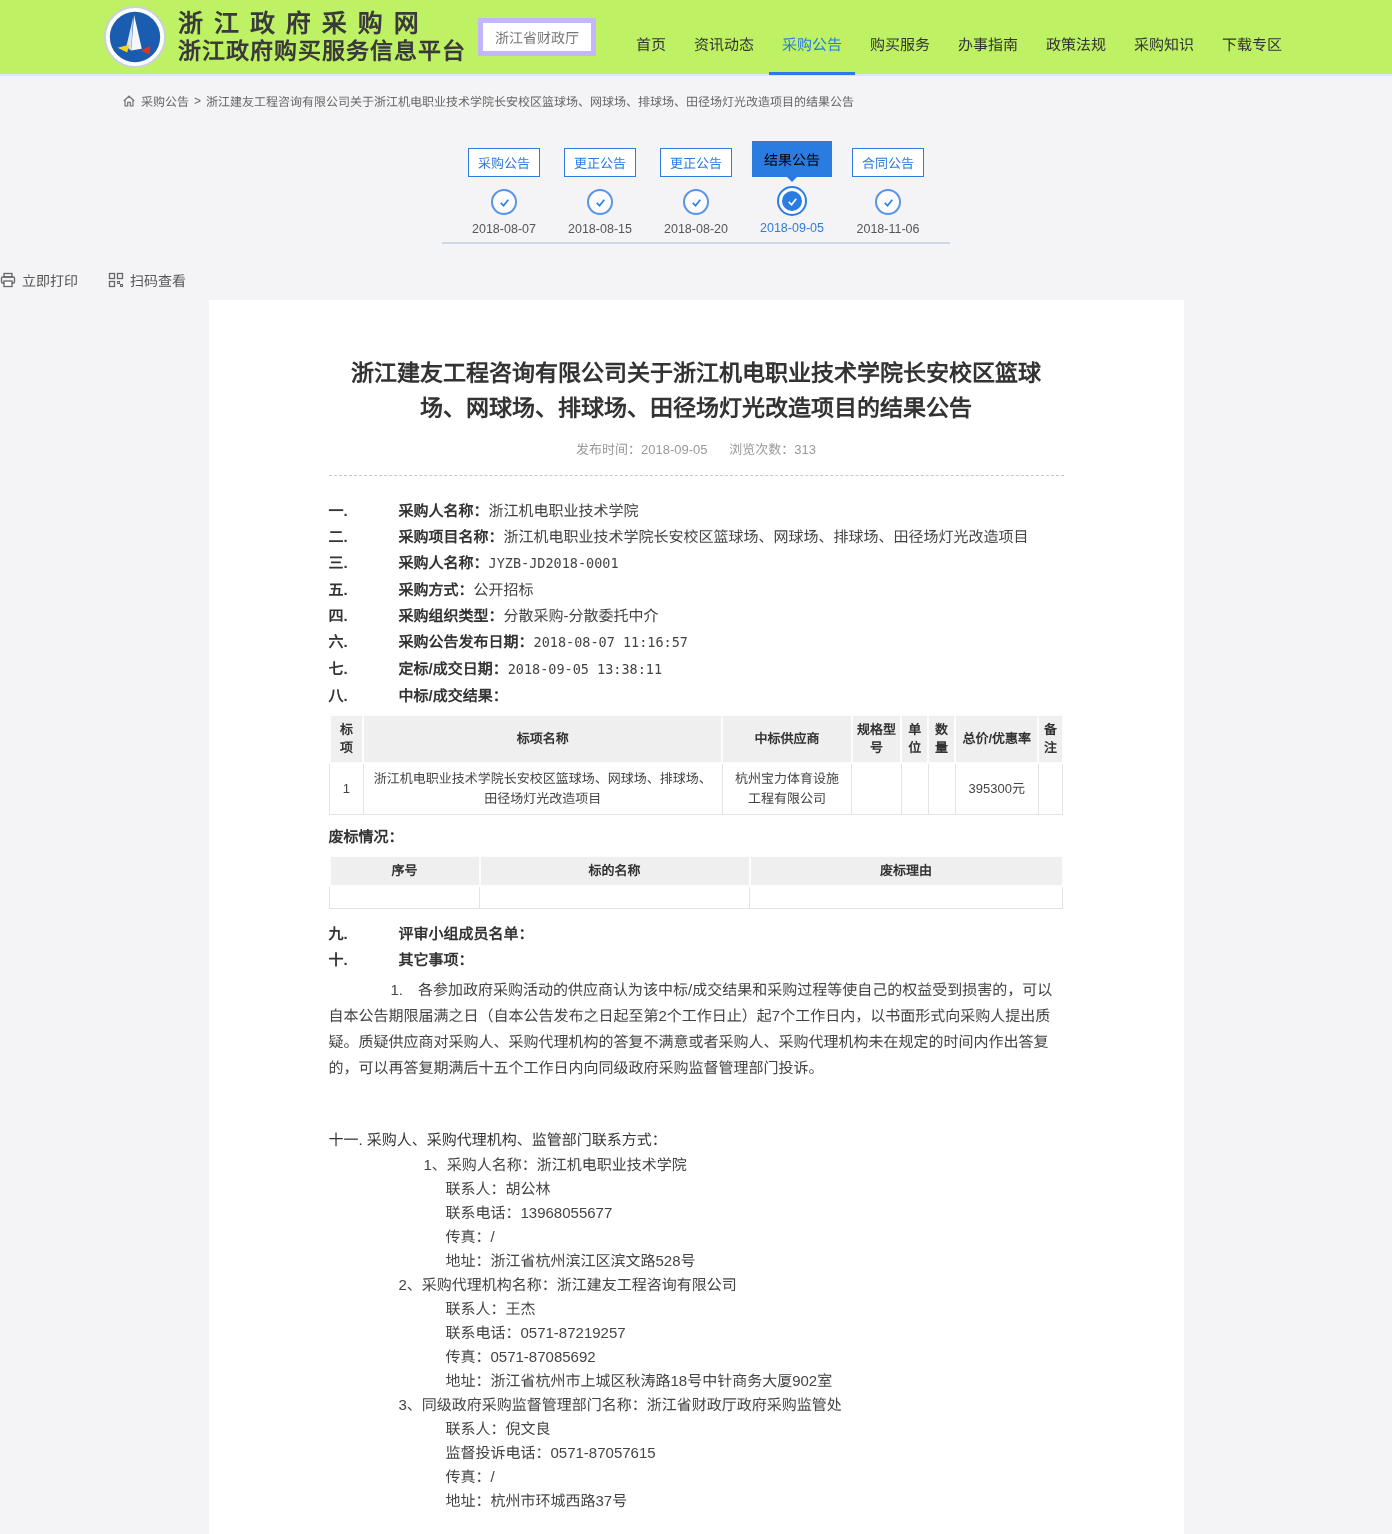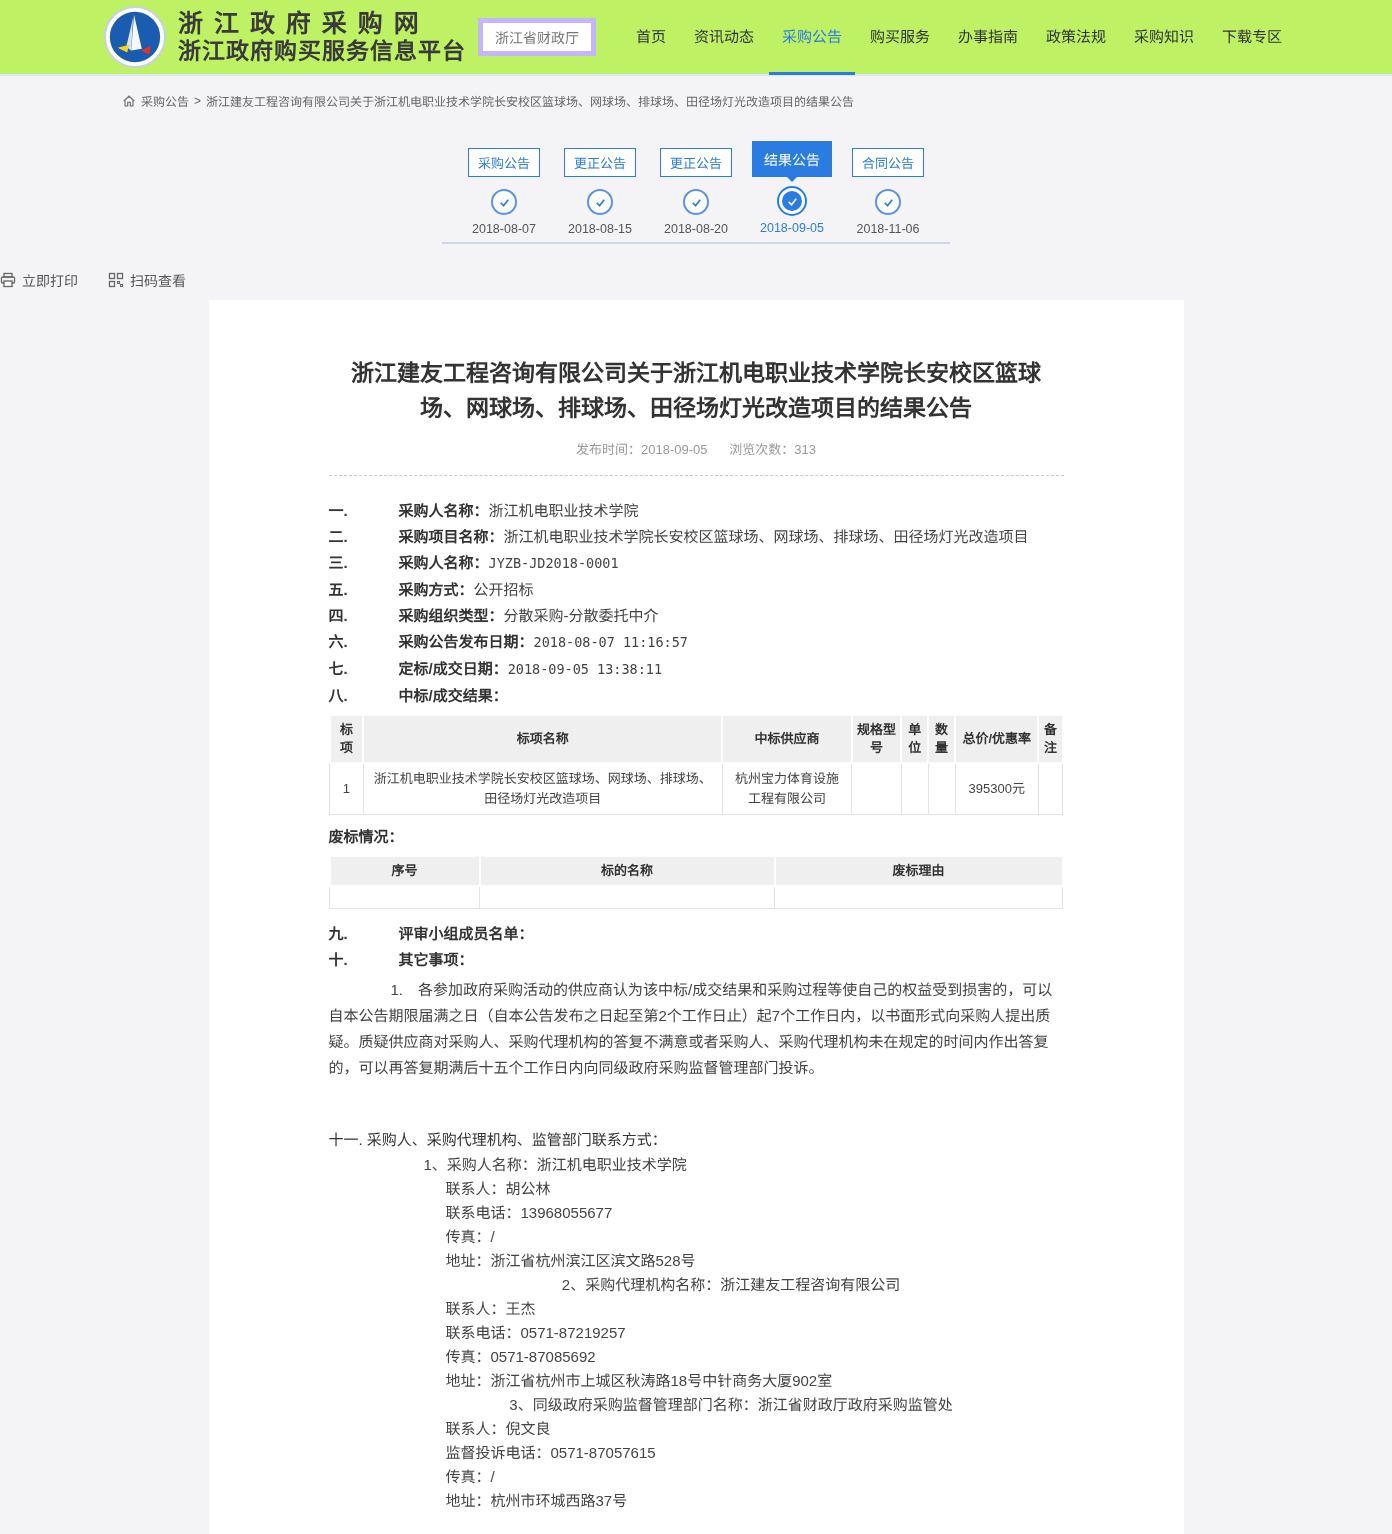--- a/index.html
+++ b/index.html
@@ -7,36 +7,36 @@
   .page { width:1392px; min-height:1534px; background:#f4f4f6; overflow:hidden; }
 
   
   .site-header { background:#bef264; height:76px; display:flex; align-items:center; padding-left:104px; border-bottom:2px solid #d9e7f8; position:relative; }
   .logo { width:62px; height:62px; flex:0 0 auto; }
   .brand { margin-left:12px; color:#3a3a3a; }
   .brand-line1 { font-size:25px; font-weight:bold; letter-spacing:2px; line-height:28px; }
   .brand-line2 { font-size:23px; font-weight:bold; letter-spacing:1px; line-height:28px; }
   .dept-badge { margin-left:12px; align-self:center; font-size:14px; color:#777; border:5px solid #c4b5fd; background:#fff; padding:4px 12px; }
   .main-nav { margin-left:auto; margin-right:96px; display:flex; height:76px; }
-  .nav-item { font-size:15px; color:#333; text-decoration:none; line-height:76px; padding:2px 14px; position:relative; cursor:pointer; white-space:nowrap;font-family:Liberation Mono, monospace; }
+  .nav-item { font-size:15px; color:#333; text-decoration:none; line-height:76px; padding:8px 14px; position:relative; cursor:pointer; white-space:nowrap; }
   .nav-item.active { color:#2b7ce0; }
   .nav-item.active::after { content:""; position:absolute; left:50%; transform:translateX(-50%); bottom:0; width:86px; height:3px; background:#2b7ce0; }
 
   
   .breadcrumb { padding:16px 0 0 122px; font-size:12px; color:#666; display:flex; align-items:center; gap:5px; }
   .breadcrumb svg { display:block; }
   .crumb-link { color:#666; text-decoration:none; cursor:pointer; }
 
   
   .timeline { width:480px; margin:32px auto 0; position:relative; }
   .steps { display:flex; position:relative; }
   .track-line { position:absolute; top:101px; left:-14px; right:-14px; height:2px; background:#ccd9ec; }
   .step { width:96px; display:flex; flex-direction:column; align-items:center; position:relative; }
   .step-label { margin-top:7px; border:1px solid #2b7ce0; color:#2b7ce0; background:#fff; font-size:13px; padding:4px 9px; white-space:nowrap; cursor:pointer; }
-  .step.active .step-label { margin-top:0; background:#2b7ce0; color:#ffffff; border-color:#2b7ce0; padding:7px 11px; font-size:14px; position:relative; }
+  .step.active .step-label { margin-top:0; background:#2b7ce0; color:#000000; border-color:#2b7ce0; padding:7px 11px; font-size:14px; position:relative; }
   .step.active .step-label::after { content:""; position:absolute; left:50%; transform:translateX(-50%); bottom:-6px; border-left:7px solid transparent; border-right:7px solid transparent; border-top:7px solid #2b7ce0; }
   .step-circle { margin-top:12px; width:26px; height:26px; border-radius:50%; border:2px solid #5b93e4; background:#fdfdfe; color:#2b7ce0; display:flex; align-items:center; justify-content:center; }
   .step.active .step-circle { background:#2b7ce0; color:#fff; border:3px solid #fdfdfe; box-shadow:0 0 0 2px #2b7ce0; margin-top:11px; }
   .step-date { margin-top:7px; font-size:12.5px; color:#555; }
   .step.active .step-date { color:#2b7ce0; }
 
   
   .page-actions { display:flex; gap:30px; margin:34px 212px 0 0; }
   .action-link { display:flex; align-items:center; gap:6px; font-size:14px; color:#555; cursor:pointer; }
   .action-link svg { display:block; }
@@ -60,21 +60,21 @@
   .failed-label { font-weight:bold; color:#333; margin-top:8px; line-height:24px; }
   .empty-row td { height:22px; }
 
   .names-line { padding-left:105px; line-height:25px; }
   .para { text-indent:62px; line-height:26px; margin-top:5px; color:#444; }
 
   .section11 { margin-top:46px; }
   .sec11-heading { font-weight:normal; color:#333; font-size:15px; line-height:26px; }
   .contact-title { line-height:24px; }
   .contact-title.c1 { padding-left:95px; }
-  .contact-title.c2 { padding-left:70px;text-align:center; }
+  .contact-title.c2 { padding-left:70px; }
   .contact-line { padding-left:117px; line-height:24px; }
 </style>
 </head>
 <body>
 
 <div class="page">
 
   <header class="site-header">
     <svg class="logo" viewBox="0 0 64 64">
       <circle cx="32" cy="32" r="31" fill="#fdfdfd" stroke="#c9d2da" stroke-width="2"></circle>
@@ -229,21 +229,21 @@
             <td></td>
           </tr>
         </tbody>
       </table>
 
       <p class="failed-label">废标情况：</p>
       <table>
         <thead>
           <tr>
             <th style="width:150px">序号</th>
-            <th style="width:295px">标的名称</th>
+            <th style="width:270px">标的名称</th>
             <th>废标理由</th>
           </tr>
         </thead>
         <tbody>
           <tr class="empty-row">
             <td></td>
             <td></td>
             <td></td>
           </tr>
         </tbody>

